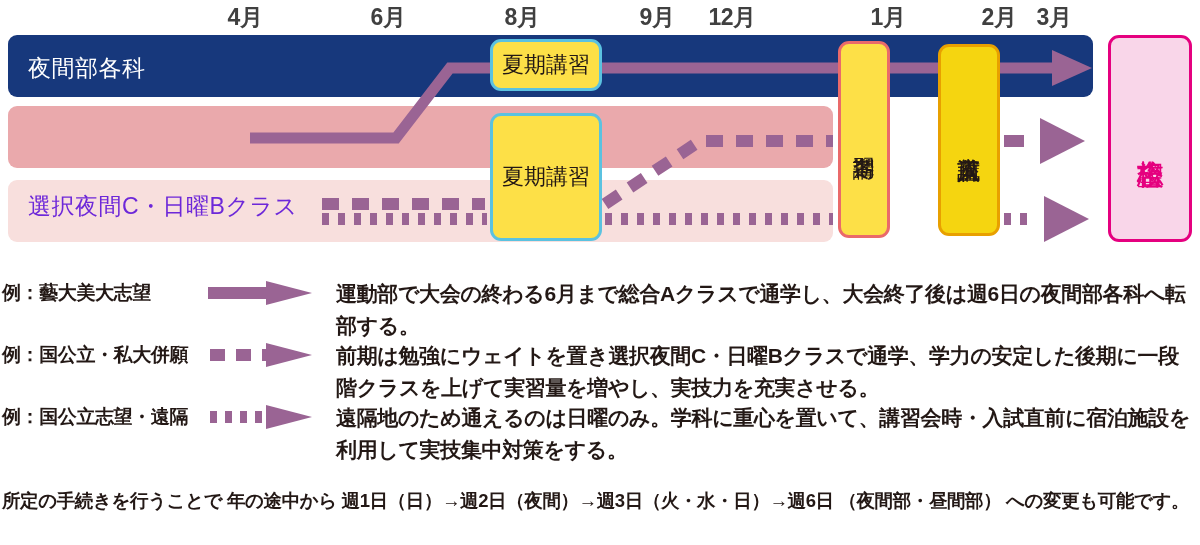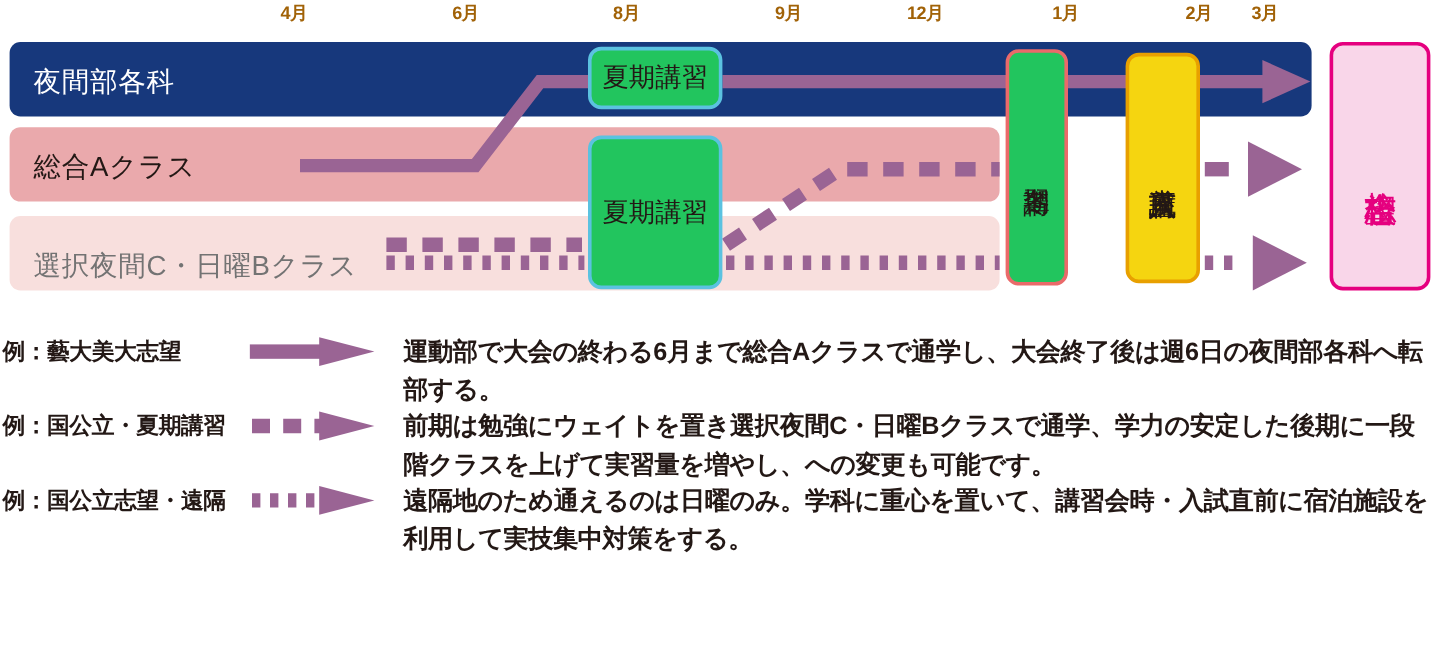--- a/index.html
+++ b/index.html
@@ -25,23 +25,23 @@
   #month-axis {
     position: absolute;
     left: 0;
     top: 0;
     width: 1200px;
     height: 33px;
   }
   .month-label {
     position: absolute;
     top: 2px;
-    font-size: 15px;
-    font-weight: bold;
-    color: #a16207;
+    font-size: 23px;
+    font-weight: bold;
+    color: #404040;
     letter-spacing: -0.5px;
     white-space: nowrap;
     transform: translateX(-50%);
   }
 
   
   #chart {
     position: absolute;
     left: 0;
     top: 0;
@@ -56,21 +56,21 @@
     position: absolute;
     font-size: 23px;
     letter-spacing: 0.5px;
     white-space: nowrap;
   }
 
   
   .chartbox {
     position: absolute;
     box-sizing: border-box;
-    background: #22c55e;
+    background: #fde047;
     display: flex;
     align-items: center;
     justify-content: center;
     text-align: center;
   }
   .chartbox span {
     display: block;
     line-height: 1.06;
   }
   .vertical-text {
@@ -129,35 +129,34 @@
 </head>
 <body>
 
 <div id="page">
 
   <div id="month-axis">
     <div class="month-label" style="left:245px">4月</div>
     <div class="month-label" style="left:388px">6月</div>
     <div class="month-label" style="left:522px">8月</div>
     <div class="month-label" style="left:657px">9月</div>
-    <div class="month-label" style="left:771px">12月</div>
+    <div class="month-label" style="left:732px">12月</div>
     <div class="month-label" style="left:888px">1月</div>
     <div class="month-label" style="left:999px">2月</div>
     <div class="month-label" style="left:1054px">3月</div>
   </div>
 
   <div id="chart">
 
     <div class="track" style="left:8px; top:35px; width:1085px; height:62px; background:#17387c;"></div>
     <div class="track" style="left:8px; top:106px; width:825px; height:62px; background:#eaa9ac;"></div>
     <div class="track" style="left:8px; top:180px; width:825px; height:62px; background:#f8dfdd;"></div>
 
     <div class="track-label" style="left:28px; top:53px; color:#ffffff;">夜間部各科</div>
-    <div class="track-label" style="left:28px; top:124px; color:#231815;">総合Aクラス</div>
-    <div class="track-label" style="left:28px; top:206px; color:#737373;">選択夜間C・日曜Bクラス</div>
+    <div class="track-label" style="left:28px; top:191px; color:#6d28d9;">選択夜間C・日曜Bクラス</div>
 
     <svg width="1200" height="250" style="position:absolute; left:0; top:0; overflow:visible;">
 
       <path d="M 250,138 L 396,138 L 450,68 L 490,68" fill="none" stroke="#9a6494" stroke-width="11"></path>
       <path d="M 602,68 L 1060,68" fill="none" stroke="#9a6494" stroke-width="11"></path>
       <polygon points="1052,50 1092,68 1052,86" fill="#9a6494"></polygon>
 
       <path d="M 322,204 L 485,204" fill="none" stroke="#9a6494" stroke-width="12" stroke-dasharray="17 13"></path>
       <path d="M 605,204 L 700,141 L 833,141" fill="none" stroke="#9a6494" stroke-width="12" stroke-dasharray="17 13"></path>
       <path d="M 852,141 L 872,141" fill="none" stroke="#9a6494" stroke-width="12"></path>
@@ -197,32 +196,33 @@
     <div class="legend-row" style="top:12px;">
       <div class="legend-title">例：藝大美大志望</div>
       <svg class="legend-arrow" width="110" height="28" style="top:-1px;">
         <rect x="0" y="8" width="66" height="12" fill="#9a6494"></rect>
         <polygon points="58,2 104,14 58,26" fill="#9a6494"></polygon>
       </svg>
       <div class="legend-desc">運動部で大会の終わる6月まで総合Aクラスで通学し、大会終了後は週6日の夜間部各科へ転部する。</div>
     </div>
 
     <div class="legend-row" style="top:74px;">
-      <div class="legend-title">例：国公立・夏期講習</div>
+      <div class="legend-title">例：国公立・私大併願</div>
       <svg class="legend-arrow" width="110" height="28" style="top:-1px;">
         <line x1="2" y1="14" x2="62" y2="14" stroke="#9a6494" stroke-width="12" stroke-dasharray="15 11"></line>
         <polygon points="58,2 104,14 58,26" fill="#9a6494"></polygon>
       </svg>
-      <div class="legend-desc">前期は勉強にウェイトを置き選択夜間C・日曜Bクラスで通学、学力の安定した後期に一段階クラスを上げて実習量を増やし、への変更も可能です。</div>
+      <div class="legend-desc">前期は勉強にウェイトを置き選択夜間C・日曜Bクラスで通学、学力の安定した後期に一段階クラスを上げて実習量を増やし、実技力を充実させる。</div>
     </div>
 
     <div class="legend-row" style="top:136px;">
       <div class="legend-title">例：国公立志望・遠隔</div>
       <svg class="legend-arrow" width="110" height="28" style="top:-1px;">
         <line x1="2" y1="14" x2="62" y2="14" stroke="#9a6494" stroke-width="12" stroke-dasharray="7 8"></line>
         <polygon points="58,2 104,14 58,26" fill="#9a6494"></polygon>
       </svg>
       <div class="legend-desc">遠隔地のため通えるのは日曜のみ。学科に重心を置いて、講習会時・入試直前に宿泊施設を利用して実技集中対策をする。</div>
     </div>
   </div>
 
+  <div id="footnote">所定の手続きを行うことで 年の途中から 週1日（日）→週2日（夜間）→週3日（火・水・日）→週6日 （夜間部・昼間部） への変更も可能です。</div>
 
 </div>
 
 </body></html>

